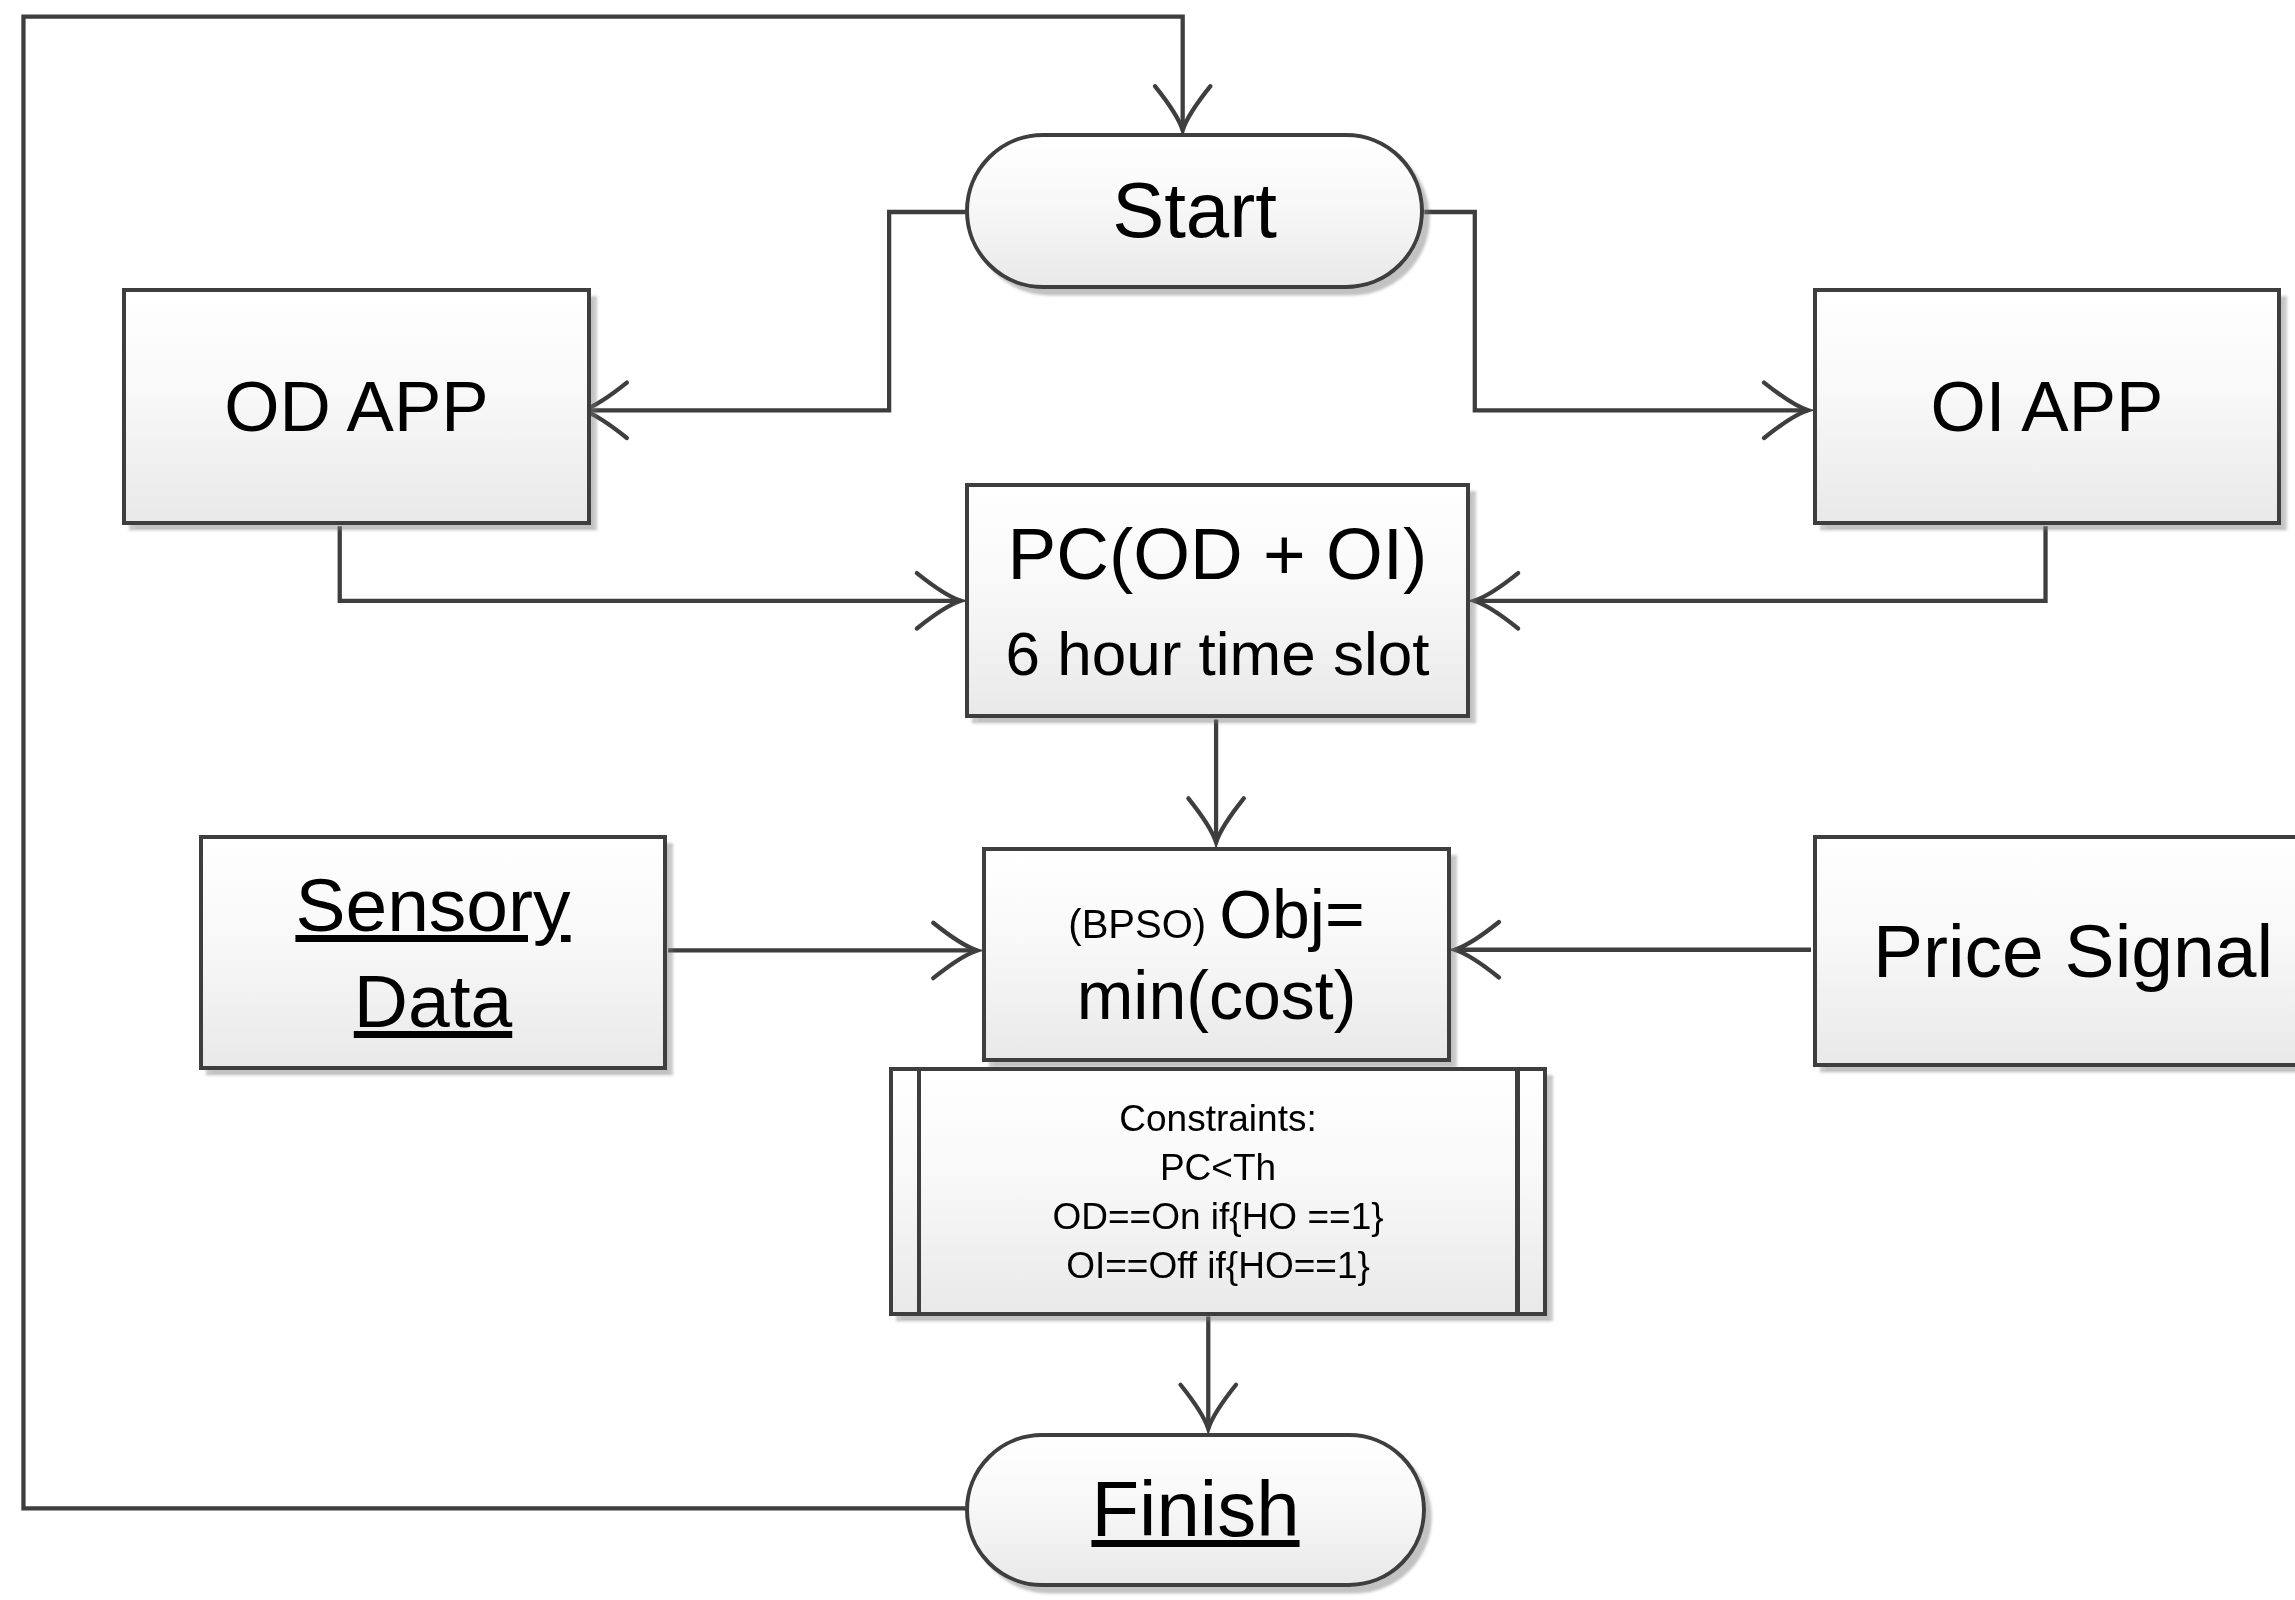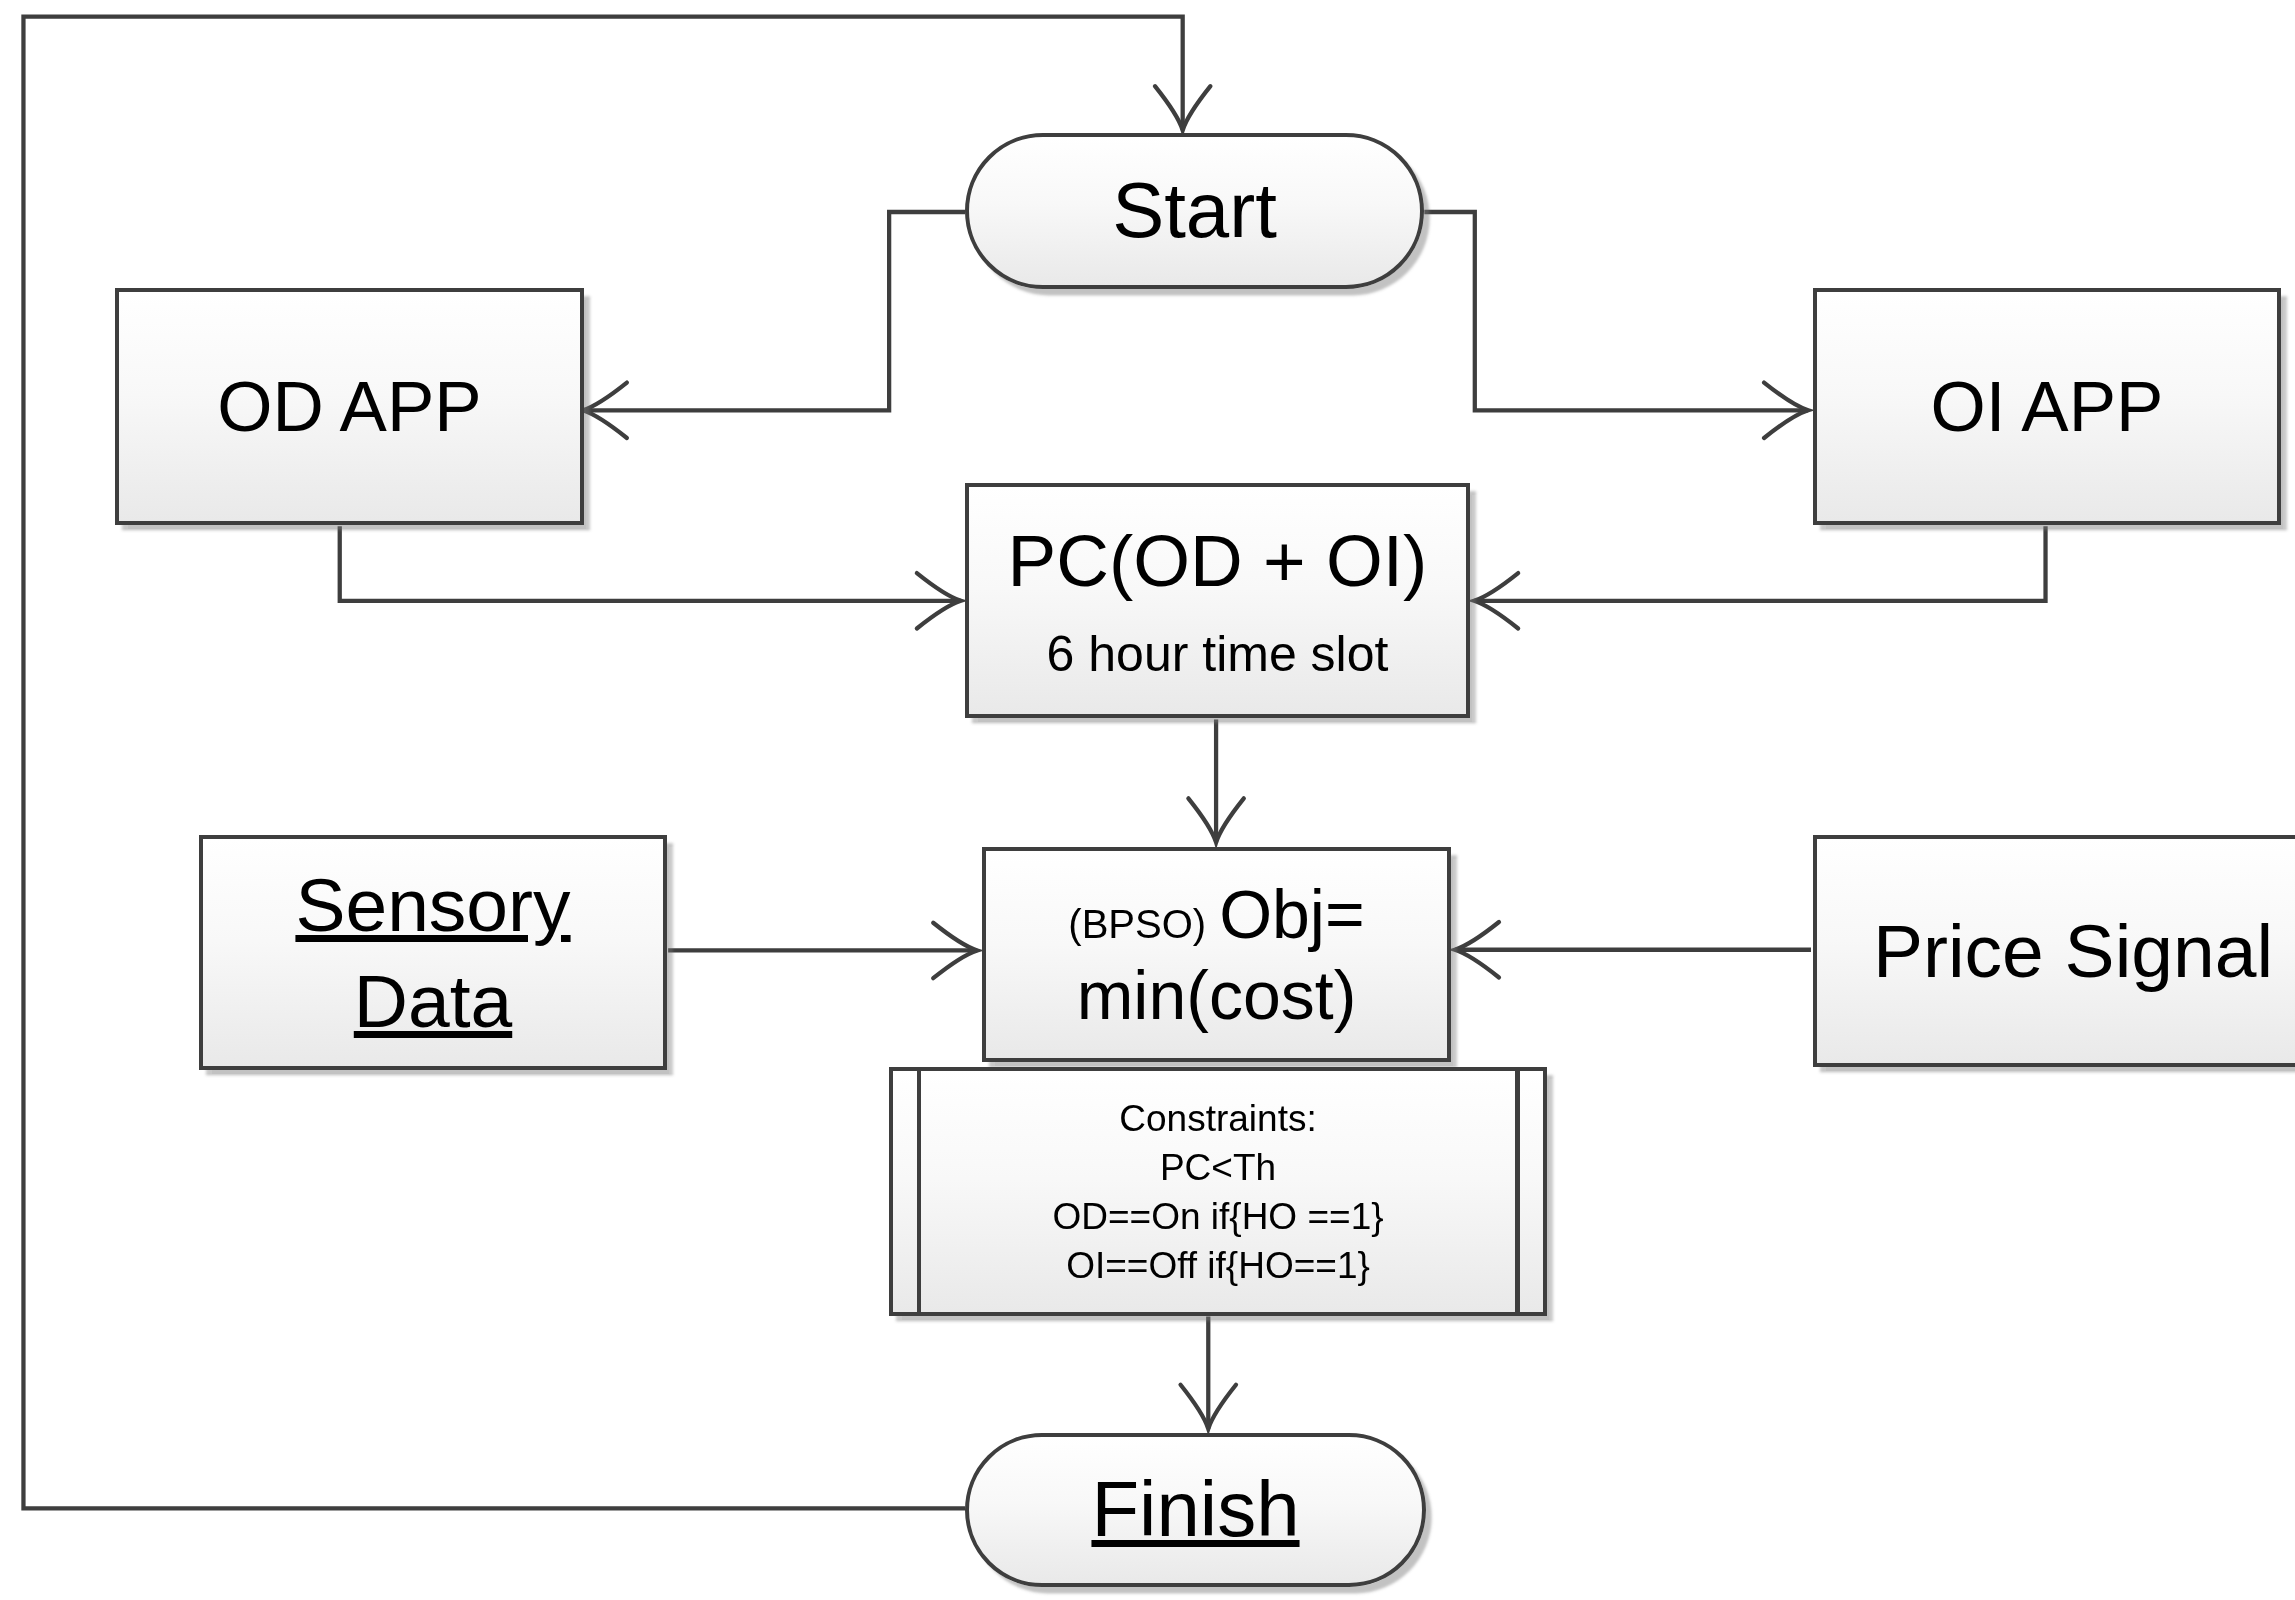--- a/index.html
+++ b/index.html
@@ -16,31 +16,31 @@
     box-shadow: 6.4px 7.1px 2.8px -0.7px rgba(120,120,120,0.45);
     display: flex; flex-direction: column; align-items: center; justify-content: center;
     text-align: center; line-height: 1.2;
   }
   .stadium { border-radius: 92px; }
   .label-xl { font-size: 78px; }
   .label-lg { font-size: 71px; }
   .label-md { font-size: 75px; line-height: 1.28; }
 
   .node-start  { left: 965px; top: 133px;  width: 459px; height: 156px; text-align: right; }
-  .node-od     { left: 115px;  top: 288px;  width: 469px; height: 237px; }
+  .node-od     { left: 122px;  top: 288px;  width: 469px; height: 237px; }
   .node-oi     { left: 1813px; top: 288px;  width: 468px; height: 237px; }
   .node-pc     { left: 965px; top: 483px;  width: 505px; height: 235px; gap: 20px; }
   .node-sensory{ left: 199px;  top: 835px; width: 468px; height: 235px; text-decoration: underline; }
   .node-obj    { left: 982px; top: 847px; width: 469px; height: 215px; }
   .node-price  { left: 1813px; top: 835px; width: 520px; height: 232px; }
   .node-constr { left: 889px; top: 1067px; width: 658px; height: 249px; font-size: 37px; line-height: 49px; }
   .node-finish { left: 965px; top: 1433px; width: 461px; height: 154px; text-decoration: underline; }
 
   .pc-title { font-size: 73px; }
-  .pc-sub   { font-size: 50px; }
+  .pc-sub   { font-size: 62px; }
   .obj-line1 { display: flex; align-items: baseline; justify-content: flex-end; gap: 13px; }
   .obj-small { font-size: 40px; }
   .obj-big   { font-size: 68px; line-height: 1.18; }
   .constr-bar {
     position: absolute; top: 0; bottom: 0; width: 4.3px; background: #3e3e3e;
   }
   .constr-bar.left  { left: 23.5px; }
   .constr-bar.right { right: 23.5px; }
 
   .legend {

